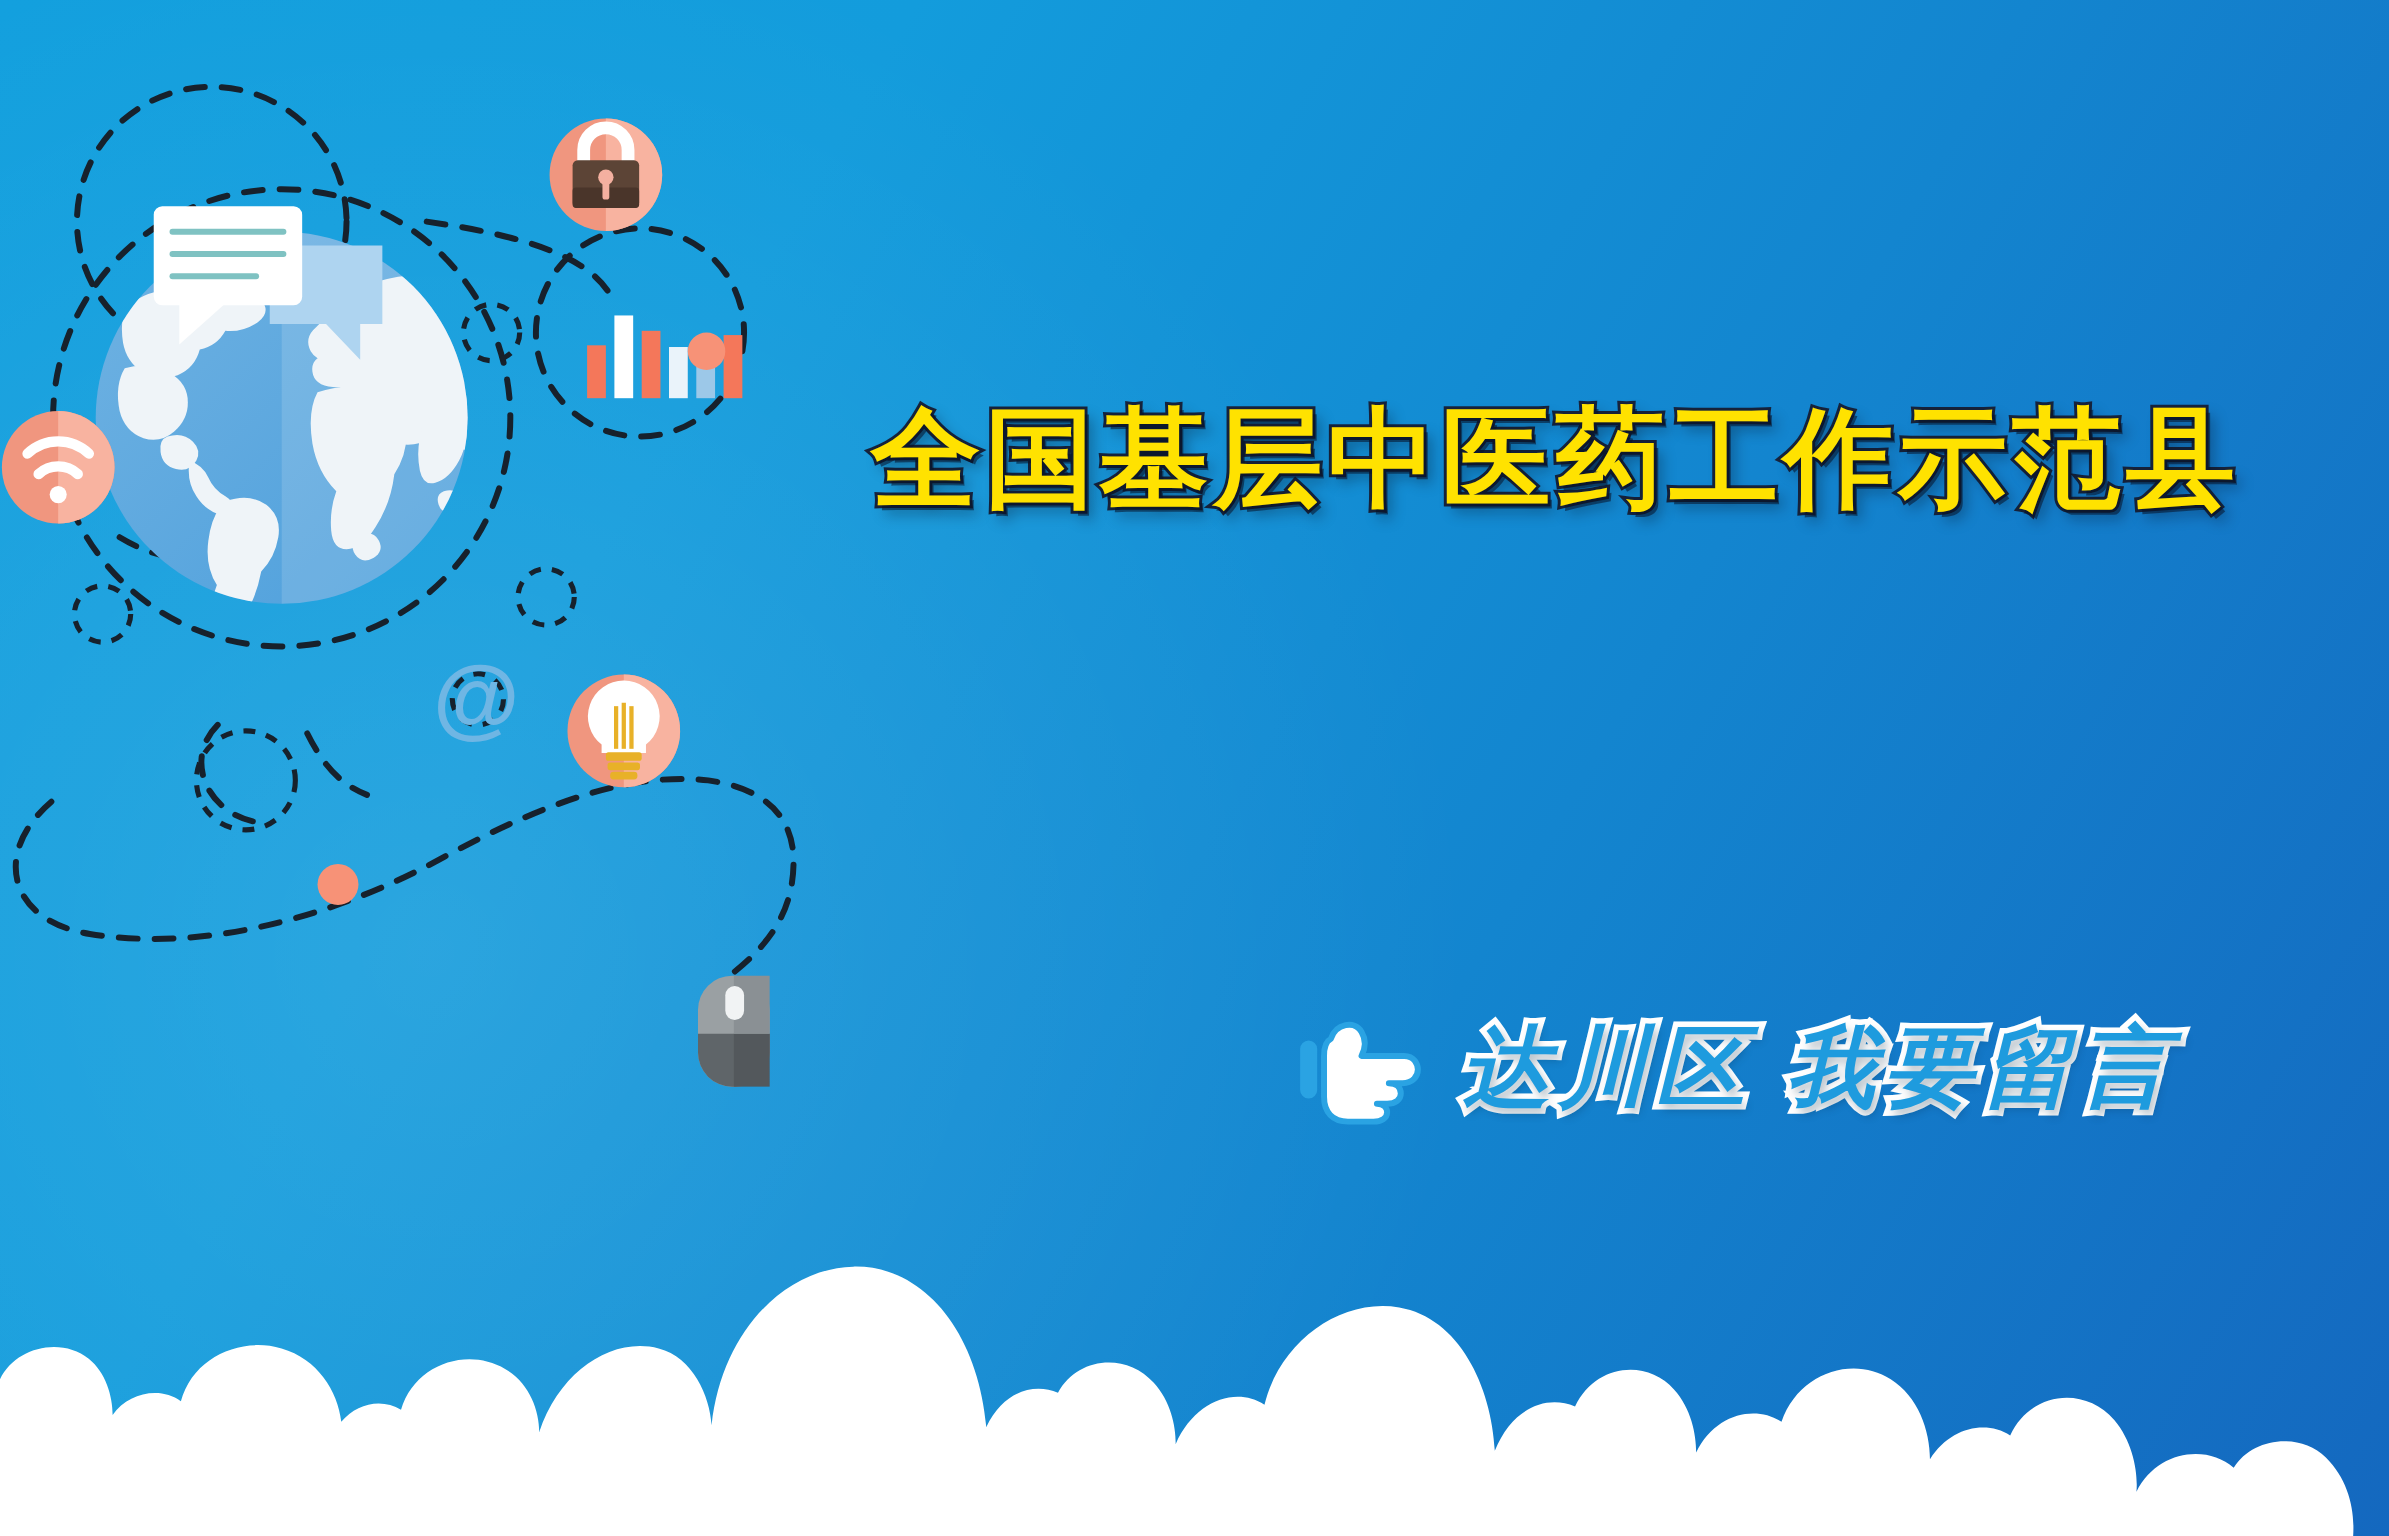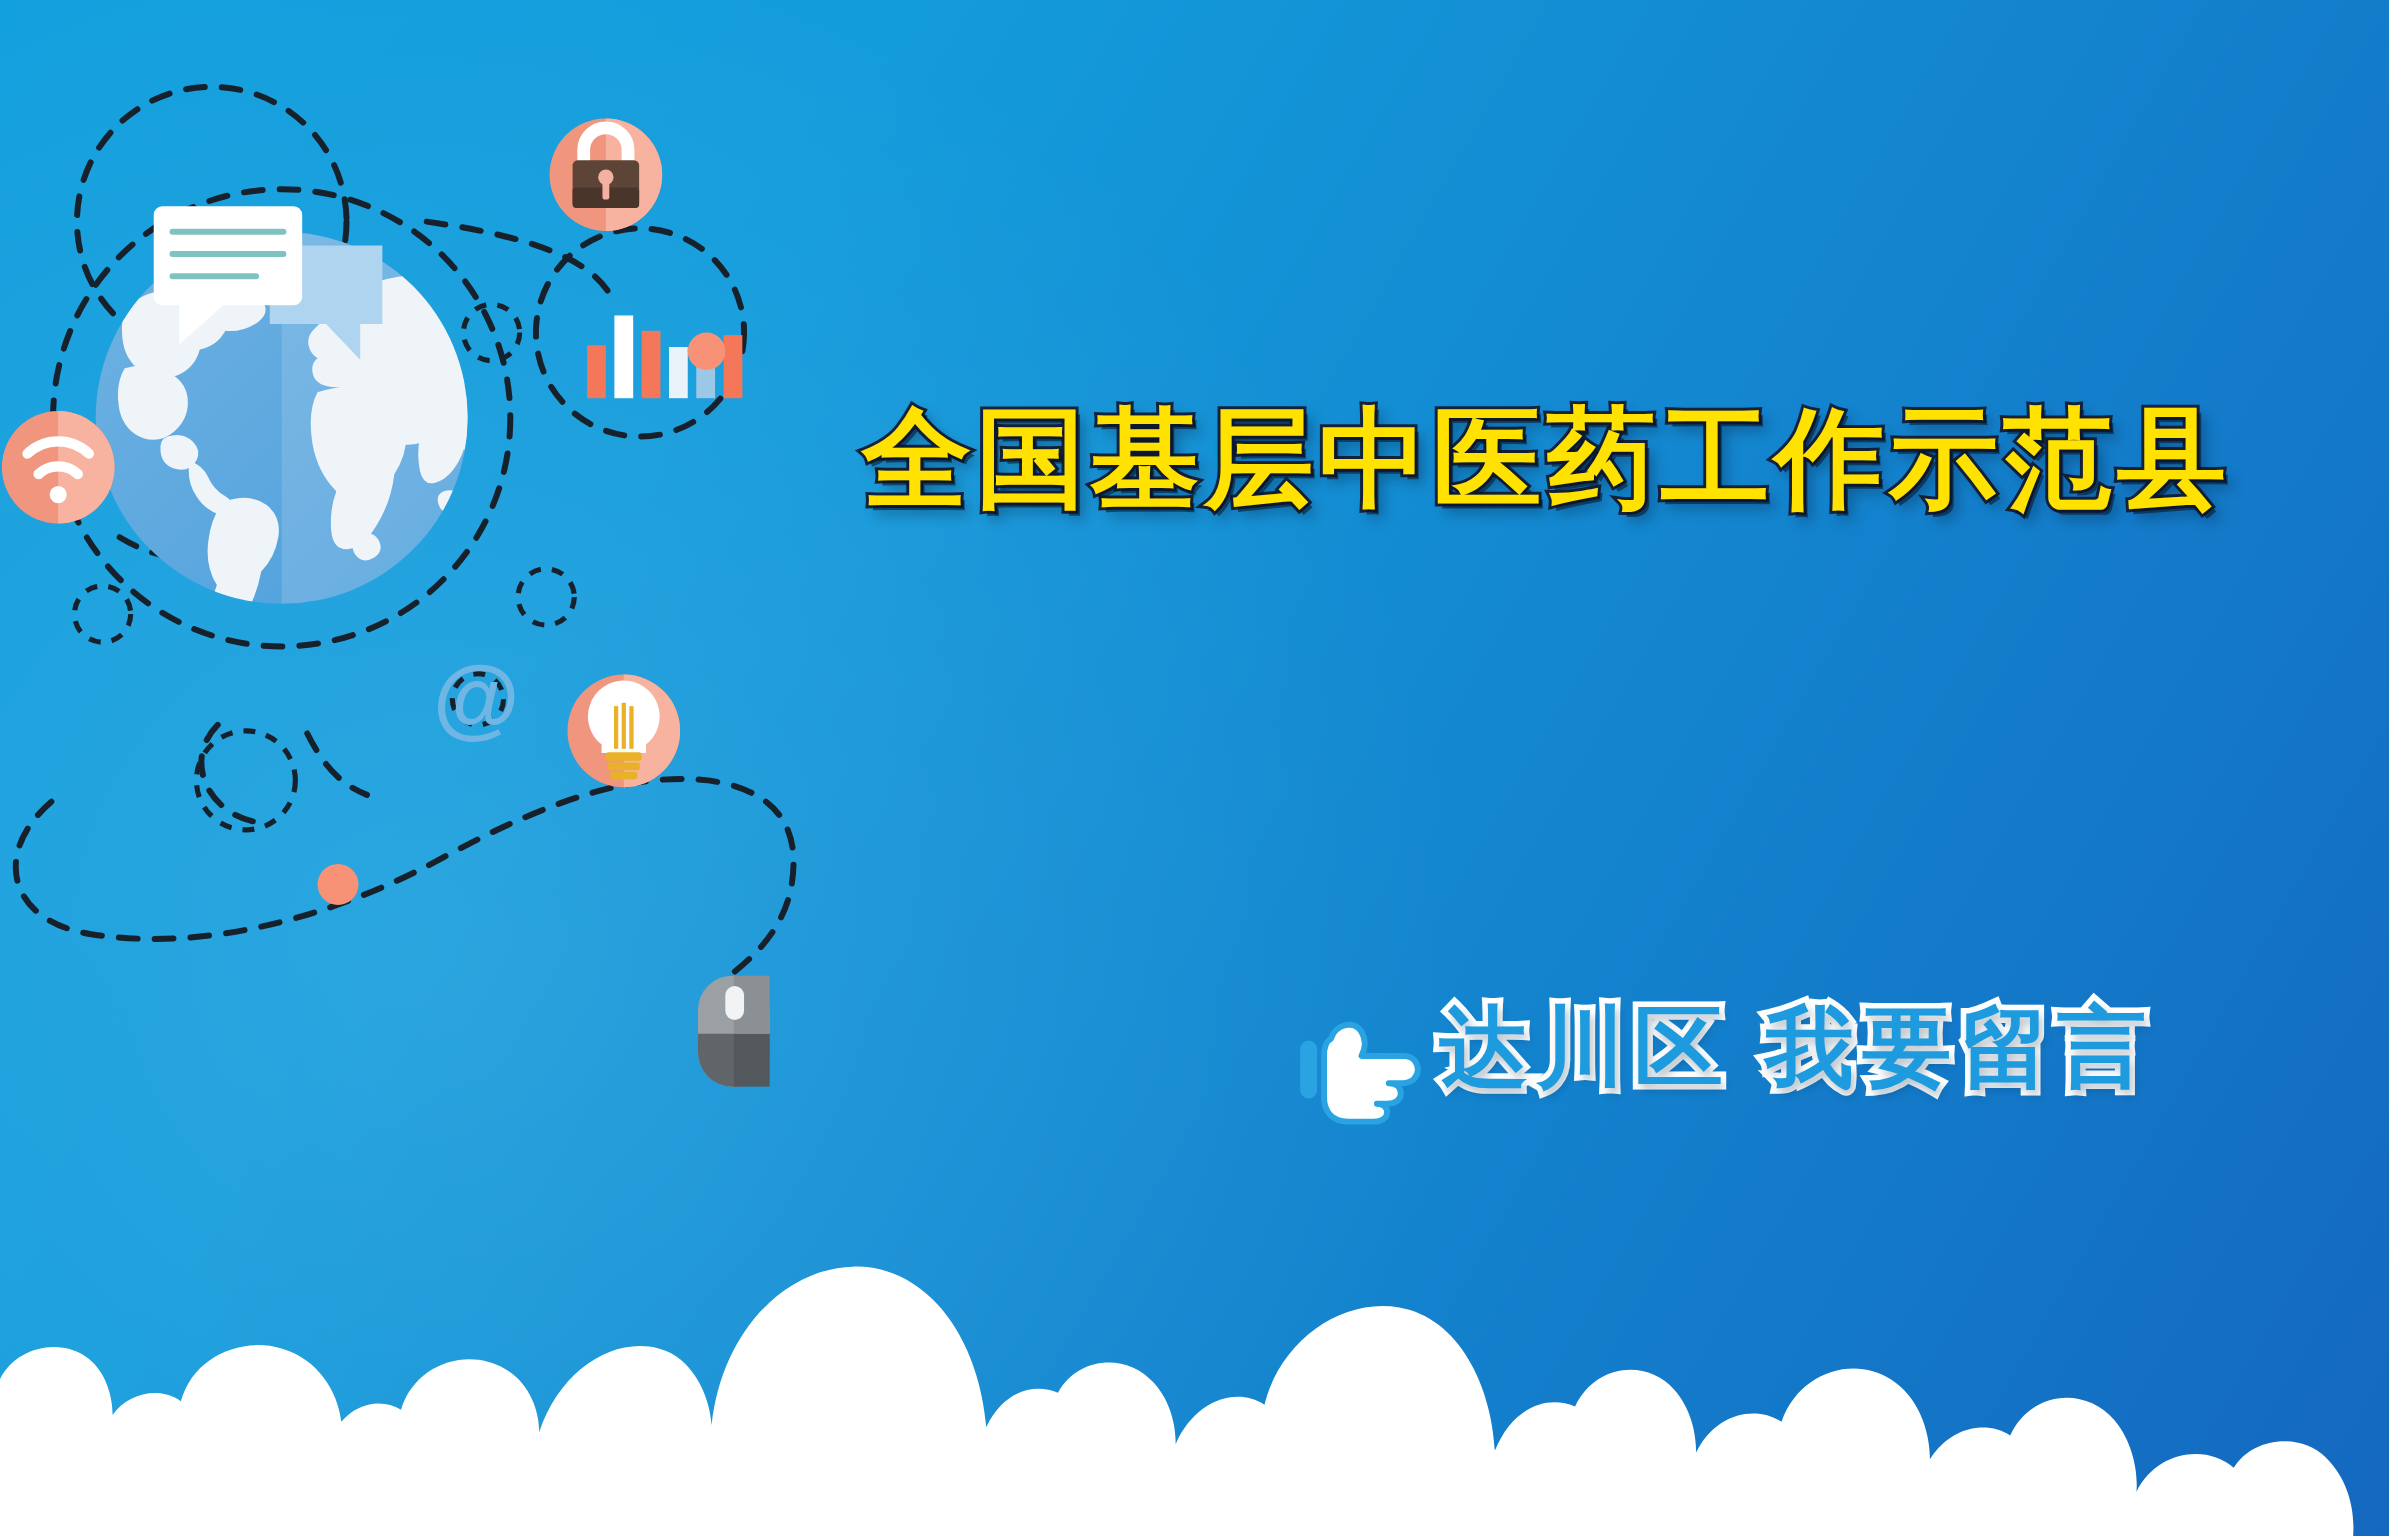--- a/index.html
+++ b/index.html
@@ -46,31 +46,32 @@
     line-height: 1.30;
     letter-spacing: 5.1px;
     color: #FFE200;
     white-space: nowrap;
     -webkit-text-stroke: 6px #16233C;
     paint-order: stroke fill;
     text-shadow:
       4.3px 5.1px 0 rgba(8,18,40,0.55),
       7.7px 9.4px 13.7px rgba(6,14,32,0.35);
   }
-  #title-line-1 { margin-left: 0px; }
+  #title-line-1 { margin-left: 9px; }
   #title-line-2 { margin-left: 282px; margin-top: 19px; }
 
   
   #cta {
     position: absolute;
     left: 1295px;
     top: 1003px;
     display: flex;
-    align-items: flex-start;
-    gap: 16px;
+    align-items: center;
+    gap: 38px;
+    font-style: italic;
   }
   #cta-hand { width: 128px; height: 128px; flex: none; }
   #cta-text {
     font-weight: bold;
     font-size: 89px;
     line-height: 1;
     letter-spacing: 8.5px;
     color: #1E9BDE;
     white-space: nowrap;
     -webkit-text-stroke: 11px #FFFFFF;

